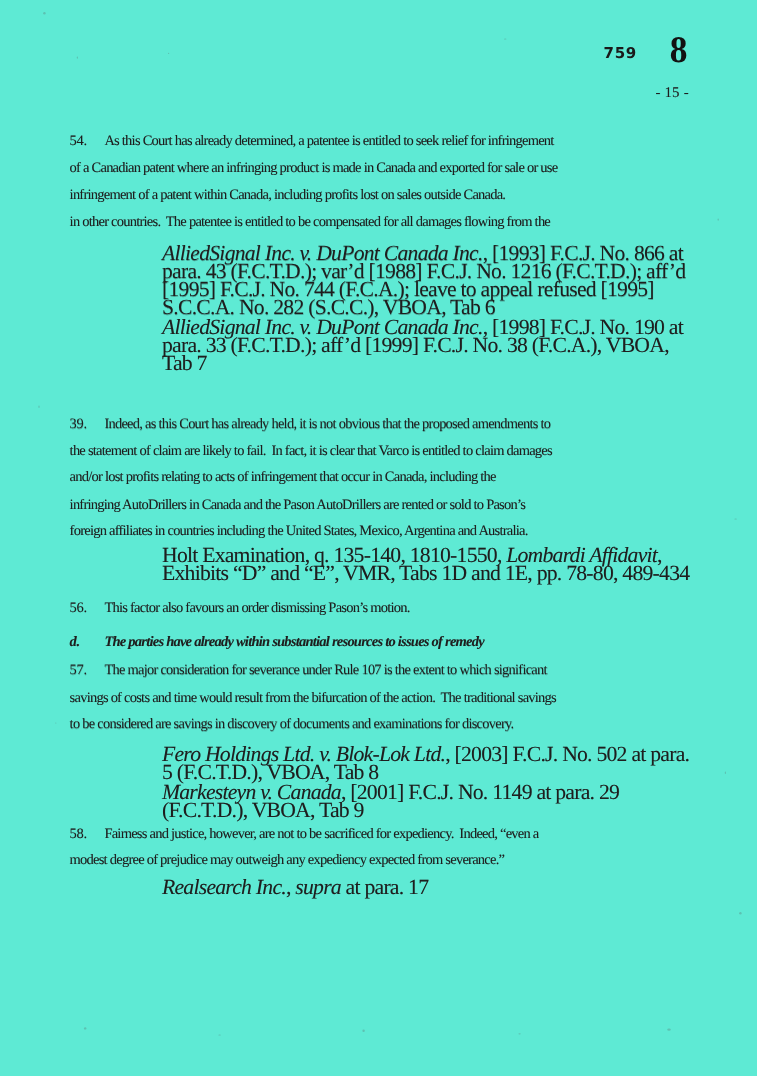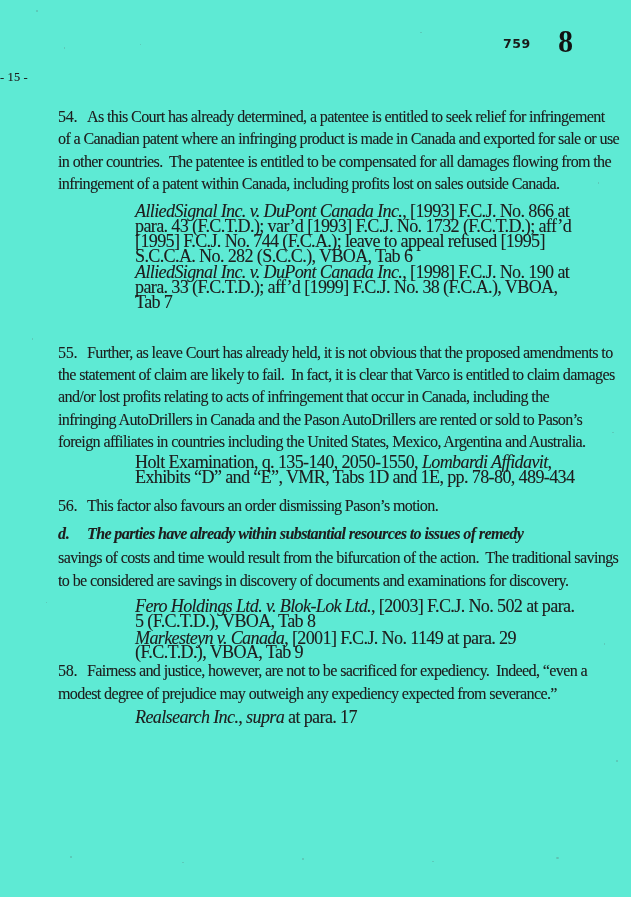--- a/index.html
+++ b/index.html
@@ -18,29 +18,29 @@
     font-size:12.5px; font-weight:700; letter-spacing:0.5px; color:#1a1a1a;
   }
   .exhibit {
     position:absolute; left:558px; top:26px;
     font-family:"DejaVu Serif",serif;
     font-size:28px; font-weight:700; color:#121212;
     transform:scaleX(0.78); transform-origin:left top;
   }
   .pageno {
     position:absolute; top:70px; left:0; width:574px;
-    text-align:left; font-size:12.3px; letter-spacing:0.2px;
+    text-align:right; font-size:12.3px; letter-spacing:0.2px;
   }
   .content {
     position:absolute; left:58px; top:106px; width:505px;
     text-shadow:0.2px 0.2px 0.45px rgba(35,35,35,0.35);
   }
   .pageno { text-shadow:0.2px 0.2px 0.45px rgba(35,35,35,0.35); }
   .para .line {
-    font-size:16px; line-height:22.3px; letter-spacing:-0.6px;
+    font-size:12px; line-height:22.3px; letter-spacing:-0.6px;
     white-space:pre;
   }
   .pnum { display:inline-block; width:29px; letter-spacing:-0.2px; }
   .cite { margin-left:77px; }
   .cline {
     font-size:18px; line-height:14.8px; letter-spacing:-0.6px;
     white-space:pre;
   }
   .it { font-style:italic; }
   .heading .line { font-weight:700; font-style:italic; }
@@ -53,59 +53,60 @@
 
   <span class="bates">759</span>
   <span class="exhibit">8</span>
   <div class="pageno">- 15 -</div>
 
   <div class="content">
 
     <div class="para" style="margin-bottom:9px">
       <div class="line"><span class="pnum">54.</span><span>As this Court has already determined, a patentee is entitled to seek relief for infringement</span></div>
       <div class="line">of a Canadian patent where an infringing product is made in Canada and exported for sale or use</div>
+      <div class="line">infringement of a patent within Canada, including profits lost on sales outside Canada.</div>
       <div class="line">in other countries.  The patentee is entitled to be compensated for all damages flowing from the</div>
-      <div class="line">infringement of a patent within Canada, including profits lost on sales outside Canada.</div>
     </div>
 
     <div class="cite" style="margin-bottom:2px">
       <div class="cline"><span class="it">AlliedSignal Inc. v. DuPont Canada Inc.</span><span>, [1993] F.C.J. No. 866 at</span></div>
-      <div class="cline">para. 43 (F.C.T.D.); var’d [1993] F.C.J. No. 1732 (F.C.T.D.); aff’d</div>
+      <div class="cline">para. 43 (F.C.T.D.); var’d [1988] F.C.J. No. 1216 (F.C.T.D.); aff’d</div>
       <div class="cline">[1995] F.C.J. No. 744 (F.C.A.); leave to appeal refused [1995]</div>
       <div class="cline">S.C.C.A. No. 282 (S.C.C.), VBOA, Tab 6</div>
     </div>
 
     <div class="cite" style="margin-bottom:32px">
       <div class="cline"><span class="it">AlliedSignal Inc. v. DuPont Canada Inc.</span><span>, [1998] F.C.J. No. 190 at</span></div>
       <div class="cline">para. 33 (F.C.T.D.); aff’d [1999] F.C.J. No. 38 (F.C.A.), VBOA,</div>
       <div class="cline">Tab 7</div>
     </div>
 
     <div class="para" style="margin-bottom:2px">
-      <div class="line"><span class="pnum">55.</span><span>Further, as leave Court has already held, it is not obvious that the proposed amendments to</span></div>
+      <div class="line"><span class="pnum">39.</span><span>Indeed, as this Court has already held, it is not obvious that the proposed amendments to</span></div>
       <div class="line">the statement of claim are likely to fail.  In fact, it is clear that Varco is entitled to claim damages</div>
       <div class="line">and/or lost profits relating to acts of infringement that occur in Canada, including the</div>
       <div class="line">infringing AutoDrillers in Canada and the Pason AutoDrillers are rented or sold to Pason’s</div>
       <div class="line">foreign affiliates in countries including the United States, Mexico, Argentina and Australia.</div>
     </div>
 
     <div class="cite" style="margin-bottom:10px">
-      <div class="cline"><span>Holt Examination, q. 135-140, 2050-1550, </span><span class="it">Lombardi Affidavit</span><span>,</span></div>
+      <div class="cline"><span>Holt Examination, q. 135-140, 1810-1550, </span><span class="it">Lombardi Affidavit</span><span>,</span></div>
       <div class="cline">Exhibits “D” and “E”, VMR, Tabs 1D and 1E, pp. 78-80, 489-434</div>
     </div>
 
     <div class="para" style="margin-bottom:6px">
       <div class="line"><span class="pnum">56.</span><span>This factor also favours an order dismissing Pason’s motion.</span></div>
     </div>
 
     <div class="para heading" style="margin-bottom:2px">
       <div class="line"><span class="pnum">d.</span><span>The parties have already within substantial resources to issues of remedy</span></div>
     </div>
 
     <div class="para" style="margin-bottom:7px">
+      <div class="line"><span class="pnum">57.</span><span>The major consideration for severance under Rule 107 is the extent to which significant</span></div>
       <div class="line">savings of costs and time would result from the bifurcation of the action.  The traditional savings</div>
       <div class="line">to be considered are savings in discovery of documents and examinations for discovery.</div>
     </div>
 
     <div class="cite" style="margin-bottom:2px">
       <div class="cline"><span class="it">Fero Holdings Ltd. v. Blok-Lok Ltd.</span><span>, [2003] F.C.J. No. 502 at para.</span></div>
       <div class="cline">5 (F.C.T.D.), VBOA, Tab 8</div>
     </div>
 
     <div class="cite" style="">

